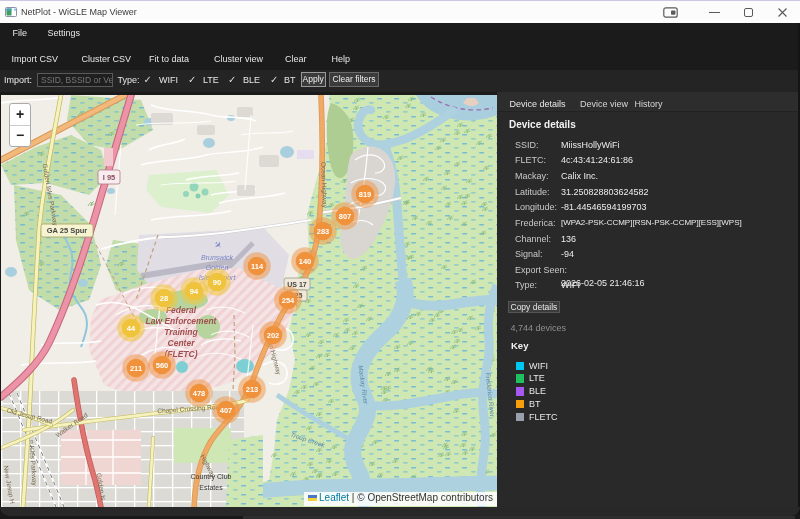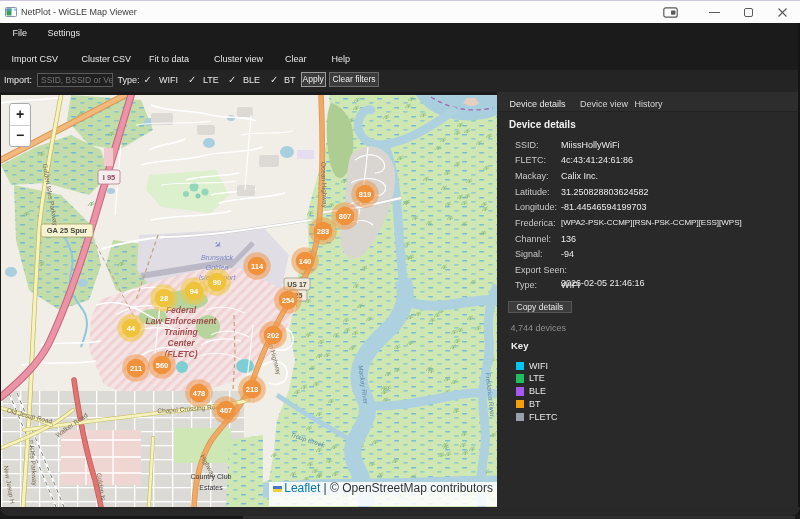--- a/index.html
+++ b/index.html
@@ -438,21 +438,21 @@
 <g transform="translate(130,233)">
         <circle r="13.8" fill="rgba(240,198,60,0.55)"></circle>
         <circle r="9.3" fill="#f0c33c"></circle>
         <text y="2.8" font-size="7.5" fill="#fff" text-anchor="middle" font-weight="600">44</text>
       </g>
 </svg>
   <div class="abs" style="left:8px;top:8px;width:22px;height:44px;background:#fff;border:1px solid #aaa;border-radius:3px">
     <div style="height:22px;border-bottom:1px solid #ccc;text-align:center;font-size:14px;font-weight:bold;color:#222;line-height:21px">+</div>
     <div style="height:21px;text-align:center;font-size:14px;font-weight:bold;color:#222;line-height:18px">−</div>
   </div>
-  <div class="abs" style="right:0;bottom:1px;height:24px;background:rgba(255,255,255,0.85);font-size:12px;color:#333;padding:0 4px;line-height:12px;white-space:nowrap">
+  <div class="abs" style="right:0;bottom:1px;height:14px;background:rgba(255,255,255,0.85);font-size:10px;color:#333;padding:0 4px;line-height:12px;white-space:nowrap">
     <span style="display:inline-block;width:9px;height:6px;background:linear-gradient(#4a76c8 50%,#f2d337 50%);margin-right:2px"></span><span style="color:#0078a8">Leaflet</span> | © OpenStreetMap contributors
   </div>
 </div>
 
 <div class="abs" style="left:497px;top:92px;width:301px;height:415px;background:#292929">
   <div class="abs" style="left:0;top:0;width:301px;height:20px;background:#2d2d2d;border-bottom:1px solid #222"></div>
   <div class="abs" style="left:12.5px;top:7px;font-size:9px;color:#e8e8e8">Device details</div>
   <div class="abs" style="left:83px;top:7px;font-size:9px;color:#d6d6d6">Device view</div>
   <div class="abs" style="left:137.5px;top:7px;font-size:9px;color:#d6d6d6">History</div>
   <div class="abs" style="left:12px;top:26.5px;font-size:10px;font-weight:bold;color:#f2f2f2">Device details</div>
@@ -471,21 +471,21 @@
       <div class="abs" style="left:64px;top:125.8px;font-size:8px;color:#ececec;white-space:nowrap">[WPA2-PSK-CCMP][RSN-PSK-CCMP][ESS][WPS]</div>
       <div class="abs" style="left:18px;top:141.5px;font-size:9px;color:#c9c9c9">Channel:</div>
       <div class="abs" style="left:64px;top:141.5px;font-size:9px;color:#ececec;white-space:nowrap">136</div>
       <div class="abs" style="left:18px;top:157.1px;font-size:9px;color:#c9c9c9">Signal:</div>
       <div class="abs" style="left:64px;top:157.1px;font-size:9px;color:#ececec;white-space:nowrap">-94</div>
       <div class="abs" style="left:18px;top:172.8px;font-size:9px;color:#c9c9c9">Export Seen:</div>
       <div class="abs" style="left:64px;top:186px;font-size:9px;color:#ececec;white-space:nowrap">2026-02-05 21:46:16</div>
       <div class="abs" style="left:18px;top:188.4px;font-size:9px;color:#c9c9c9">Type:</div>
       <div class="abs" style="left:64px;top:188.4px;font-size:9px;color:#ececec;white-space:nowrap">WIFI</div>
     </div>
-  <div class="abs" style="left:10.5px;top:208.5px;height:12.5px;background:#3c3c3c;border:1px solid #555;font-size:8.5px;color:#e8e8e8;line-height:10.5px;padding:0 8px;white-space:nowrap">Copy details</div>
+  <div class="abs" style="left:10.5px;top:208.5px;height:12.5px;background:#3c3c3c;border:1px solid #555;font-size:8.5px;color:#e8e8e8;line-height:10.5px;padding:0 2px;white-space:nowrap">Copy details</div>
   <div class="abs" style="left:13.5px;top:231px;font-size:9px;color:#8f8f8f">4,744 devices</div>
   <div class="abs" style="left:14px;top:247.5px;font-size:9.5px;font-weight:bold;color:#f0f0f0">Key</div>
   <div id="legend">
       <div class="abs" style="left:18.5px;top:269.5px;width:8.6px;height:8.6px;background:#00c8f5"></div>
       <div class="abs" style="left:32px;top:268.5px;font-size:9px;color:#e8e8e8">WIFI</div>
       <div class="abs" style="left:18.5px;top:282.3px;width:8.6px;height:8.6px;background:#1fc05f"></div>
       <div class="abs" style="left:32px;top:281.3px;font-size:9px;color:#e8e8e8">LTE</div>
       <div class="abs" style="left:18.5px;top:295.1px;width:8.6px;height:8.6px;background:#a757f2"></div>
       <div class="abs" style="left:32px;top:294.1px;font-size:9px;color:#e8e8e8">BLE</div>
       <div class="abs" style="left:18.5px;top:307.9px;width:8.6px;height:8.6px;background:#f59f0c"></div>

